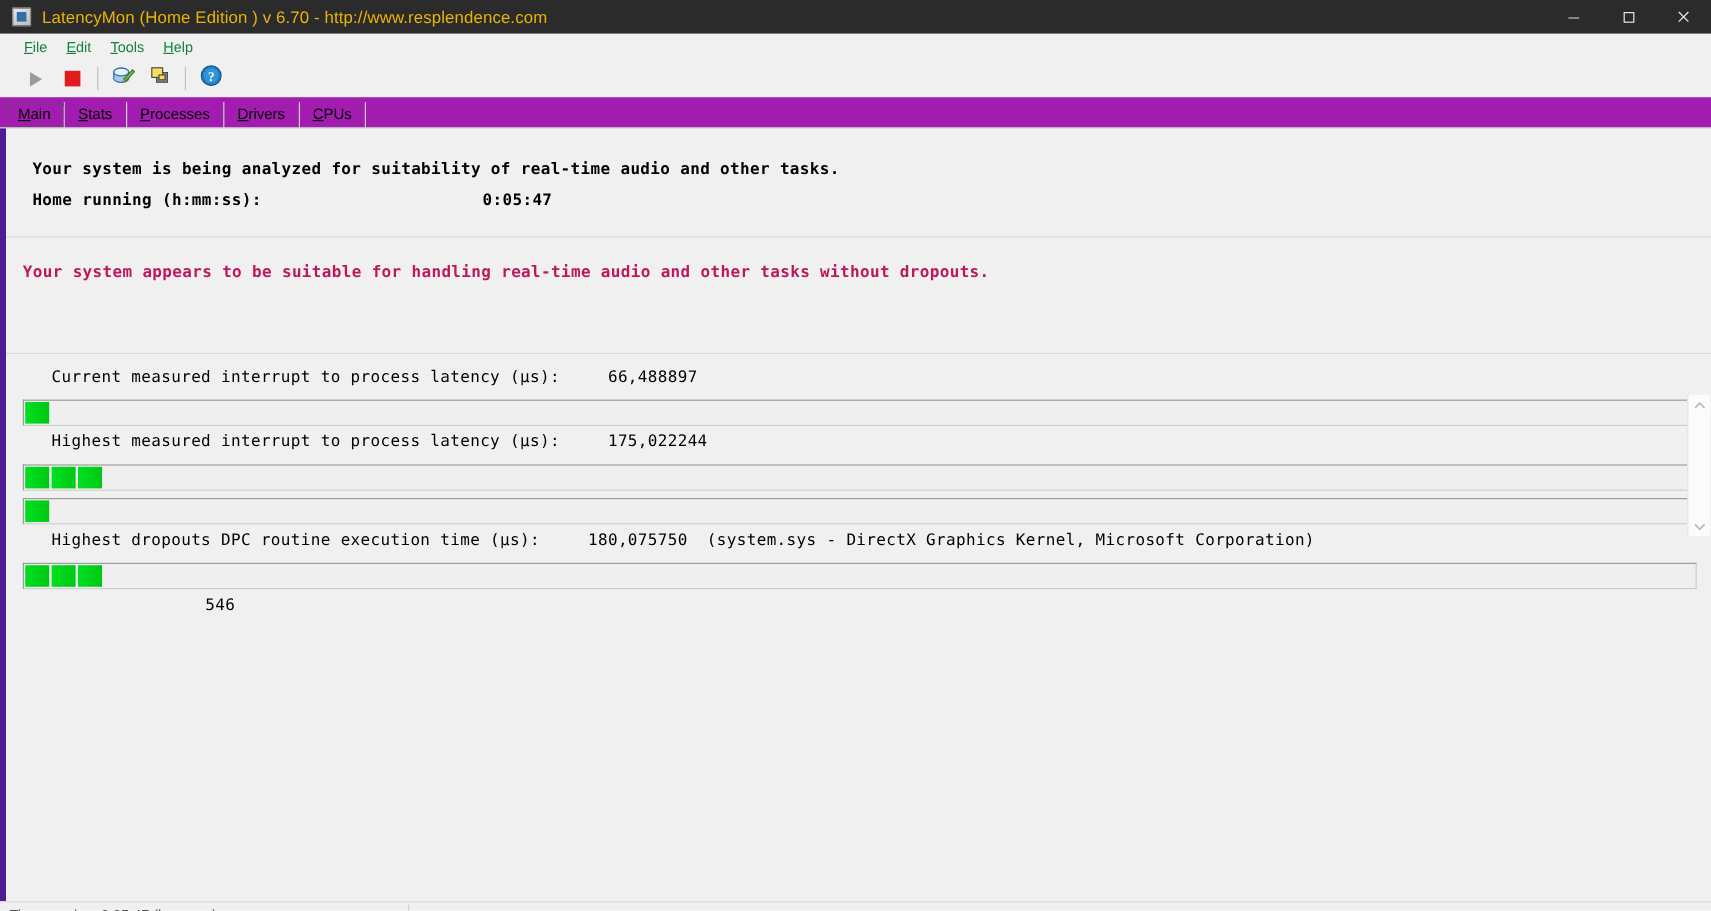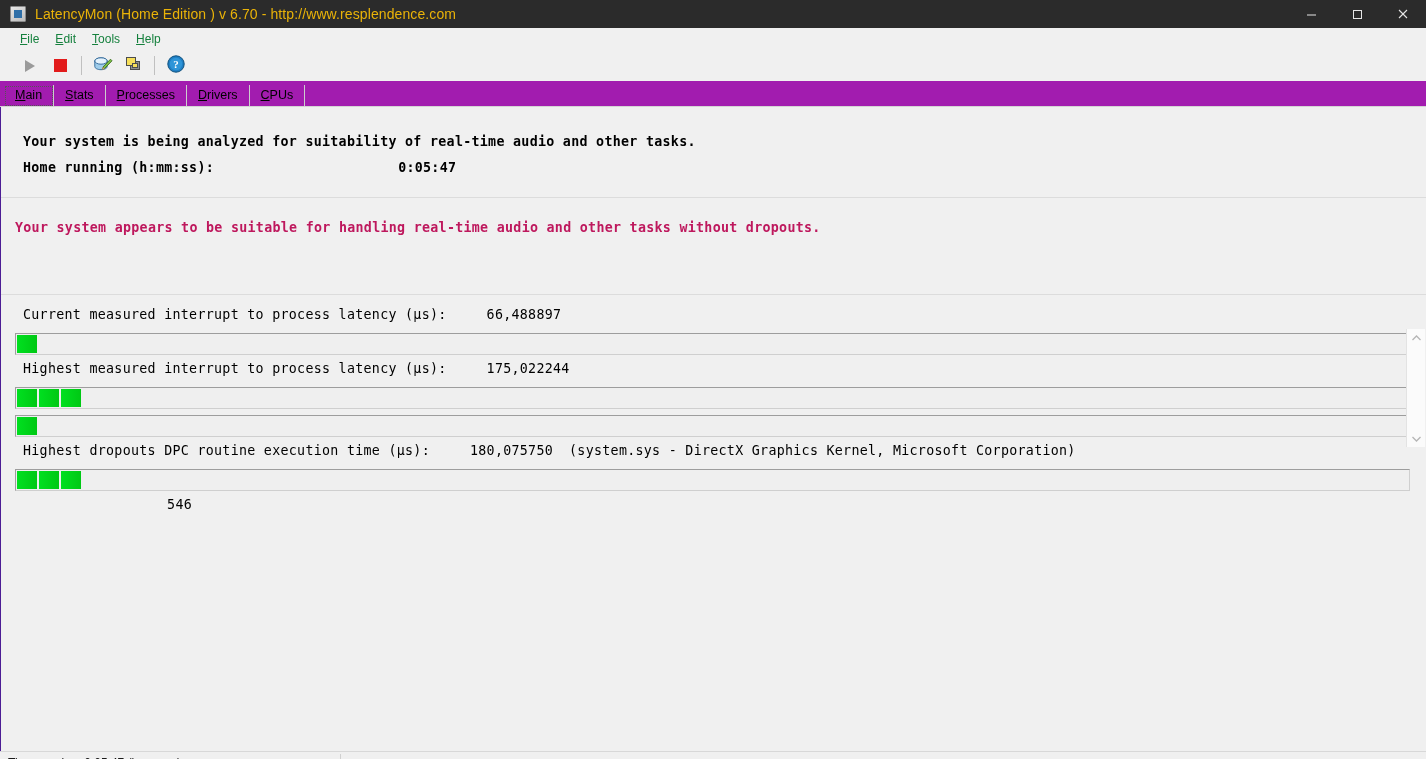--- a/index.html
+++ b/index.html
@@ -140,21 +140,21 @@
   .tab.selected {
     outline: 1px dotted #555;
     outline-offset: -2px;
   }
   .tab u { text-decoration: underline; }
 
   
   .content {
     background: #f0f0f0;
     height: 644px;
-    border-left: 1px solid #4c1d95;
+    border-left: 5px solid #4c1d95;
     box-sizing: border-box;
     position: relative;
     overflow: hidden;
   }
   .mono {
     font-family: "DejaVu Sans Mono", "Liberation Mono", monospace;
     font-size: 13.3px;
     letter-spacing: 0.3px;
     white-space: pre;
   }
@@ -206,21 +206,21 @@
   .metrics {
     padding-top: 12px;
   }
   .metric-row {
     display: flex;
     align-items: baseline;
     padding-left: 22px;
     height: 23px;
     color: #000;
   }
-  .m-label { display: inline-block; }
+  .m-label { display: inline-block; margin-left: 16px; }
   .m-value { display: inline-block; }
   .m-extra { display: inline-block; }
 
   .progress-wrap {
     margin: 3px 0 6px 14px;
     height: 22px;
     background: #efefef;
     border-top: 1px solid #9d9d9d;
     border-left: 1px solid #9d9d9d;
     border-right: 1px solid #cfcfcf;

